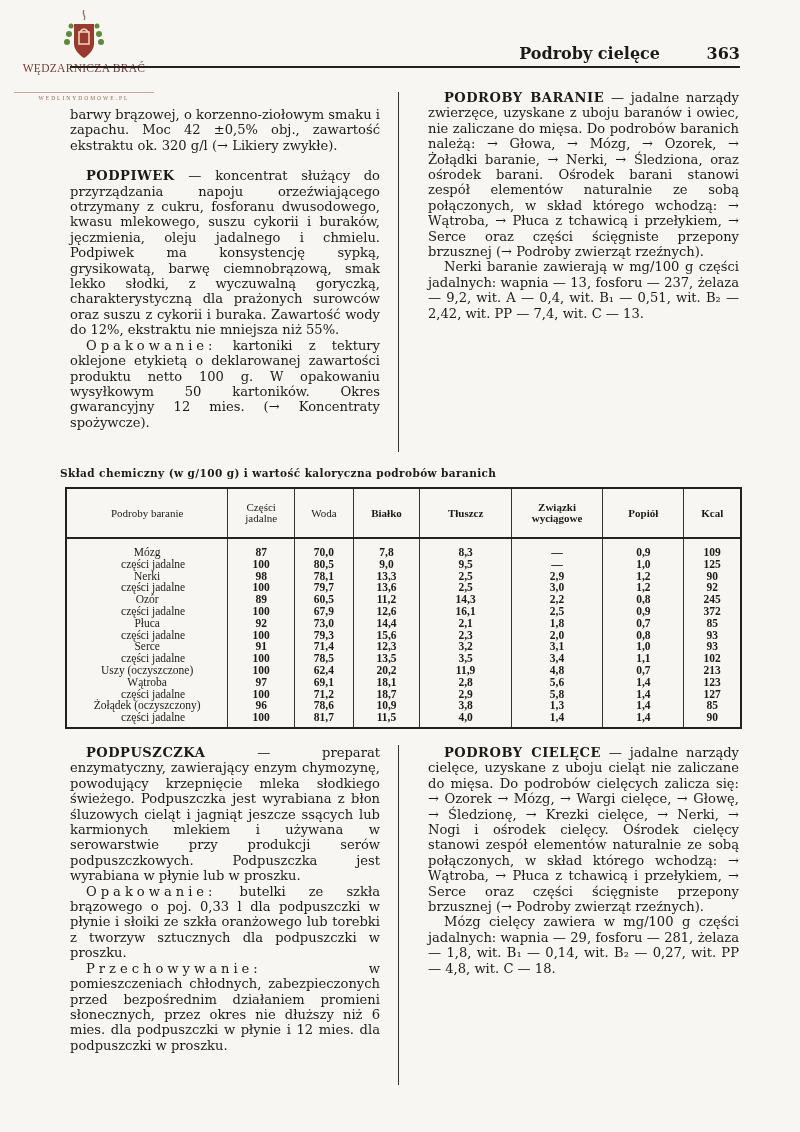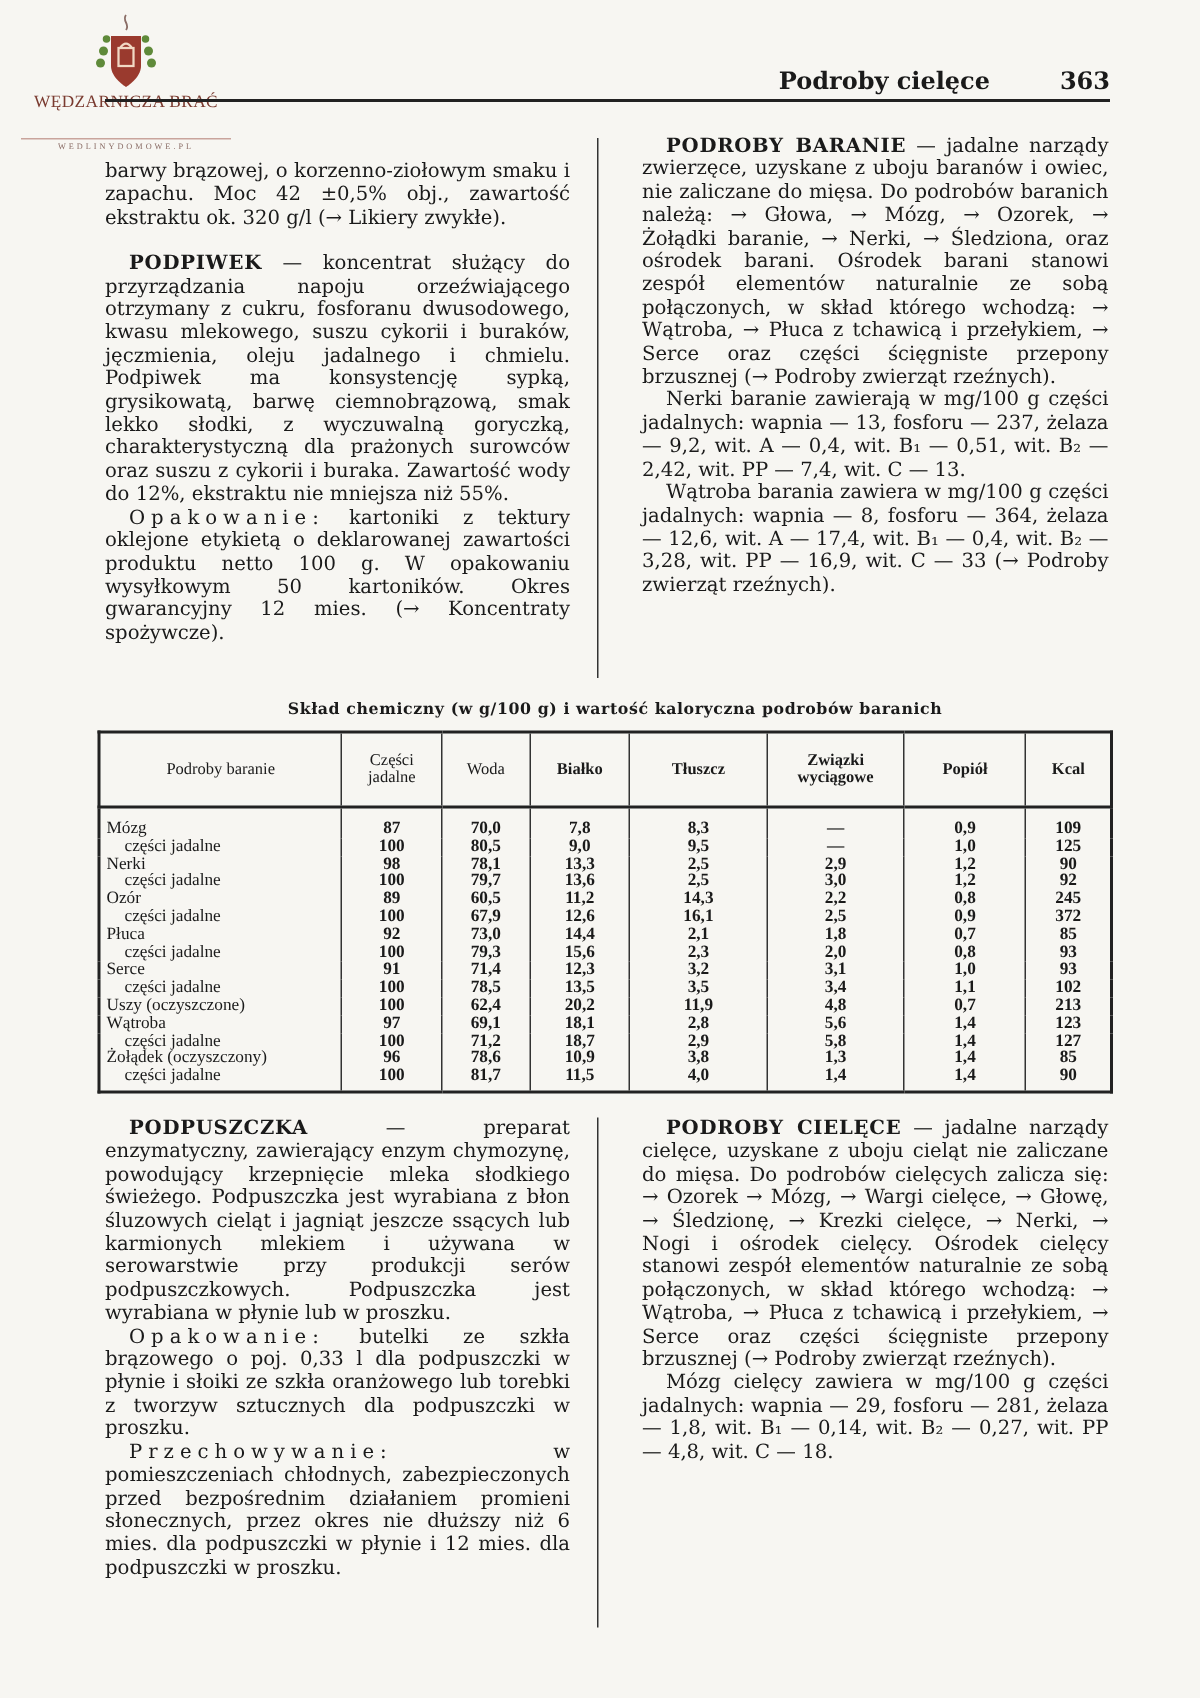--- a/index.html
+++ b/index.html
@@ -18,28 +18,28 @@
   .header .title { position:absolute; right:80px; top:0; font-family:"DejaVu Serif", serif; font-weight:bold; font-size:16px; }
   .header .pageno { position:absolute; right:0; top:0; font-weight:bold; font-size:16px; }
 
   .col { position:absolute; font-size:13.1px; line-height:15.4px; text-align:justify; }
   .col p { margin:0; text-indent:16px; }
   .col p.gap { margin-top:15px; }
   .col .head { font-weight:bold; letter-spacing:0.5px; }
   .sp { letter-spacing:4px; }
   .vrule { position:absolute; left:398px; width:1px; background:#333; }
 
-  .tcaption { position:absolute; left:60px; top:467px; width:700px; text-align:center; font-weight:bold; font-size:10.5px; letter-spacing:0.4px; }
+  .tcaption { position:absolute; left:60px; top:467px; width:700px; text-align:left; font-weight:bold; font-size:10.5px; letter-spacing:0.4px; }
   table.comp { position:absolute; left:65px; top:487px; width:677px; border-collapse:collapse; font-family:"Liberation Serif", serif; font-size:11.5px; }
   table.comp th { font-weight:normal; font-size:11px; line-height:11px; height:48px; border-top:2px solid #222; border-bottom:2px solid #222; border-left:1px solid #333; padding:0 3px; text-align:center; }
   table.comp th:first-child { border-left:2px solid #222; }
   table.comp th:last-child, table.comp td:last-child { border-right:2px solid #222; }
   table.comp th.b { font-weight:bold;border-radius:23px; }
   table.comp td { line-height:11.8px; padding:0 4px; text-align:center; border-left:1px solid #333; font-weight:bold; }
-  table.comp td:first-child { text-align:left; font-weight:normal; border-left:2px solid #222; }
+  table.comp td:first-child { text-align:center; font-weight:normal; border-left:2px solid #222; }
   table.comp td.sub { padding-left:16px; }
   table.comp tr.first td { padding-top:8px; }
   table.comp tr.last td { border-bottom:2px solid #222; padding-bottom:3px; }
 </style>
 </head>
 <body>
 
 <div class="logo">
   <svg width="46" height="52" viewBox="0 0 46 52">
     <path d="M23 2 C20 6 26 8 23 12" stroke="#8a6d66" stroke-width="1.2" fill="none"></path>
@@ -66,21 +66,20 @@
   <p style="text-indent:0">barwy brązowej, o korzenno-ziołowym smaku i zapachu. Moc 42 ±0,5% obj., zawartość ekstraktu ok. 320 g/l (→ Likiery zwykłe).</p>
   <p class="gap"><span class="head">PODPIWEK</span><span> — koncentrat służący do przyrządzania napoju orzeźwiającego otrzymany z cukru, fosforanu dwusodowego, kwasu mlekowego, suszu cykorii i buraków, jęczmienia, oleju jadalnego i chmielu. Podpiwek ma konsystencję sypką, grysikowatą, barwę ciemnobrązową, smak lekko słodki, z wyczuwalną goryczką, charakterystyczną dla prażonych surowców oraz suszu z cykorii i buraka. Zawartość wody do 12%, ekstraktu nie mniejsza niż 55%.</span></p>
   <p><span class="sp">Opakowanie:</span><span> kartoniki z tektury oklejone etykietą o deklarowanej zawartości produktu netto 100 g. W opakowaniu wysyłkowym 50 kartoników. Okres gwarancyjny 12 mies. (→ Koncentraty spożywcze).</span></p>
 </div>
 
 <div class="vrule" style="top:92px; height:360px;"></div>
 
 <div class="col" style="left:428px; top:90px; width:311px;">
   <p><span class="head">PODROBY BARANIE</span><span> — jadalne narządy zwierzęce, uzyskane z uboju baranów i owiec, nie zaliczane do mięsa. Do podrobów baranich należą: → Głowa, → Mózg, → Ozorek, → Żołądki baranie, → Nerki, → Śledziona, oraz ośrodek barani. Ośrodek barani stanowi zespół elementów naturalnie ze sobą połączonych, w skład którego wchodzą: → Wątroba, → Płuca z tchawicą i przełykiem, → Serce oraz części ścięgniste przepony brzusznej (→ Podroby zwierząt rzeźnych).</span></p>
   <p>Nerki baranie zawierają w mg/100 g części jadalnych: wapnia — 13, fosforu — 237, żelaza — 9,2, wit. A — 0,4, wit. B₁ — 0,51, wit. B₂ — 2,42, wit. PP — 7,4, wit. C — 13.</p>
-  <p>Wątroba barania zawiera w mg/100 g części jadalnych: wapnia — 8, fosforu — 364, żelaza — 12,6, wit. A — 17,4, wit. B₁ — 0,4, wit. B₂ — 3,28, wit. PP — 16,9, wit. C — 33 (→ Podroby zwierząt rzeźnych).</p>
 </div>
 
 <div class="tcaption">Skład chemiczny (w g/100 g) i wartość kaloryczna podrobów baranich</div>
 <table class="comp">
   <thead>
     <tr>
       <th style="width:150px">Podroby baranie</th>
       <th style="width:58px">Części jadalne</th>
       <th style="width:50px">Woda</th>
       <th class="b" style="width:58px">Białko</th>

